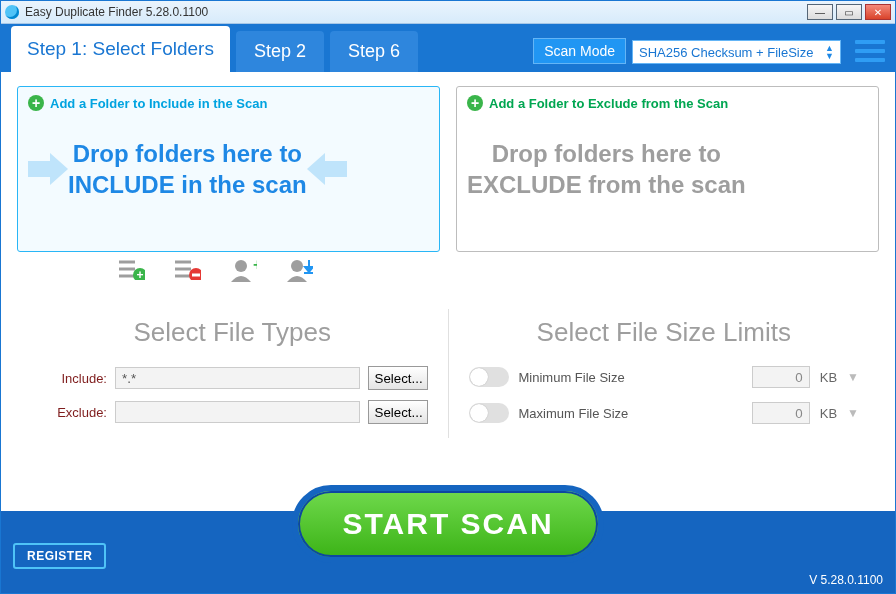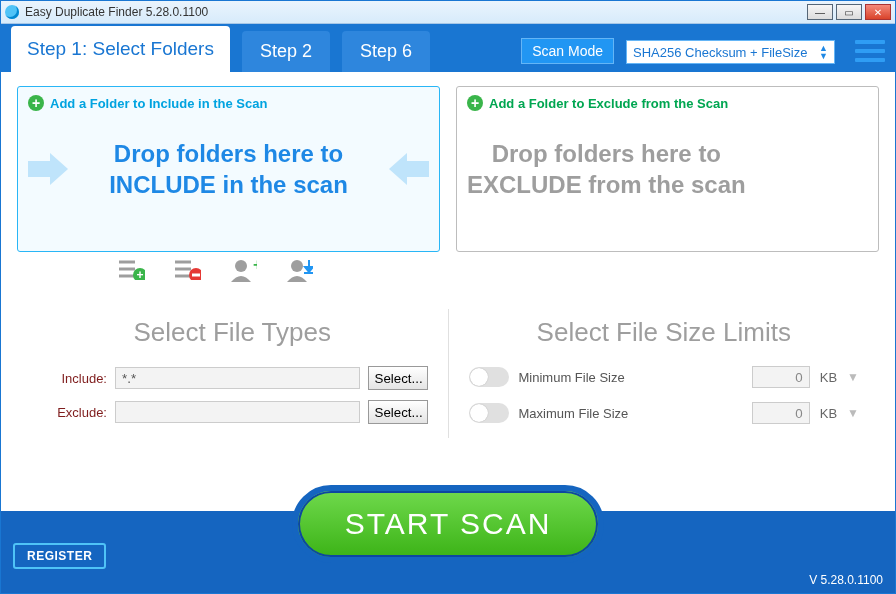--- a/index.html
+++ b/index.html
@@ -5,39 +5,39 @@
 html,body{margin:0;padding:0;font-family:"Segoe UI",Arial,sans-serif;font-size:13px;color:#333;background:#fff}
 .window{width:896px;height:594px;border:1px solid #1976d2;box-sizing:border-box;display:flex;flex-direction:column;position:relative}
 
 .titlebar{height:22px;background:linear-gradient(#eaf4fd,#d7ebfb);border-bottom:1px solid #a7c7e7;display:flex;align-items:center;padding:0 4px;font-size:12px;color:#333}
 .titlebar .logo{width:14px;height:14px;border-radius:50%;background:#4fc3f7;margin-right:6px;display:inline-block;box-shadow:inset -2px -2px 0 #0288d1}
 .titlebar .title{flex:1}
 .winbtns{display:flex;gap:3px}
 .winbtn{width:26px;height:16px;border:1px solid #567;background:linear-gradient(#f6f6f6,#dcdcdc);box-sizing:border-box;display:flex;align-items:center;justify-content:center;font-size:10px}
 .winbtn.close{background:linear-gradient(#f48a7a,#d9432b);border-color:#a33;color:#fff}
 
-.bluebar{height:48px;background:#1976d2;display:flex;align-items:flex-end;padding:0 10px;gap:12px}
+.bluebar{height:48px;background:#1976d2;display:flex;align-items:flex-end;padding:0 10px;gap:6px}
 .tab{background:#2e86dd;color:#ffffff;padding:10px 18px 10px;border-radius:4px 4px 0 0;font-size:18px;cursor:pointer}
 .tab.active{background:#fff;color:#1976d2;font-size:19px;padding:12px 16px}
 .bluebar .spacer{flex:1}
 .scanmode-label{background:#2196f3;color:#fff;font-size:14px;padding:4px 10px;border:1px solid #64b5f6;margin-bottom:8px}
 .scanmode-select{background:#fff;color:#1976d2;font-size:13px;padding:3px 6px;border:1px solid #64b5f6;width:195px;margin-bottom:8px;display:flex;align-items:center}
 .scanmode-select .arrows{margin-left:auto;color:#1e88e5;font-size:9px;line-height:8px}
 .hamburger{width:30px;height:30px;margin-left:8px;margin-bottom:6px;display:flex;flex-direction:column;justify-content:center;gap:5px;cursor:pointer}
 .hamburger span{height:4px;background:#2f9df4;border-radius:1px}
 
 .main{flex:1;padding:14px 16px 0;display:flex;flex-direction:column}
 .dropzones{display:flex;gap:16px}
 .dropbox{flex:1;border:1px solid #29b6f6;border-radius:3px;padding:8px 10px;height:166px;box-sizing:border-box;position:relative}
 .dropbox.include{background:#f3fbff}
 .dropbox.exclude{background:#fff;border-color:#bdbdbd}
 .dropbox .addrow{display:flex;align-items:center;gap:6px;color:#00a3e0;font-weight:bold;font-size:13px;margin-bottom:8px;cursor:pointer}
 .dropbox.exclude .addrow{color:#00a651}
 .addrow .plus{width:16px;height:16px;border-radius:50%;background:#3ab54a;color:#fff;display:flex;align-items:center;justify-content:center;font-weight:bold;font-size:14px;line-height:1}
-.droptext{display:flex;align-items:center;justify-content:space-between;height:100px;}
+.droptext{display:flex;align-items:center;justify-content:flex-start;height:100px;}
 .droptext .txt{font-size:24px;font-weight:bold;text-align:center;line-height:1.3}
 .dropbox.include .txt{color:#1e88e5}
 .dropbox.exclude .txt{color:#9e9e9e}
 .arrow{width:40px;height:32px}
 .arrow svg{width:100%;height:100%}
 
 .iconrow{display:flex;gap:28px;padding:6px 0 10px 100px}
 .iconrow .ico{color:#9e9e9e;cursor:pointer}
 
 .greyrow{display:flex;margin-top:14px}
@@ -53,21 +53,21 @@
 .toggle{width:40px;height:20px;border-radius:10px;background:#e0e0e0;position:relative;cursor:pointer}
 .toggle::after{content:"";position:absolute;width:18px;height:18px;border-radius:50%;background:#fff;top:1px;left:1px;box-shadow:0 0 1px rgba(0,0,0,.3)}
 .szrow .lbl{flex:1;color:#555}
 .szval{width:58px;height:22px;border:1px solid #ccc;background:#f3f3f3;text-align:right;padding:0 6px;box-sizing:border-box;font-family:inherit;color:#888}
 .unit{color:#666}
 .tri{color:#bbb;font-size:12px}
 
 .footer{background:#1565c0;height:82px;position:relative;display:flex;align-items:flex-end;padding:0 12px 6px;box-sizing:border-box}
 .register{border:2px solid #4fc3f7;color:#fff;background:transparent;padding:4px 12px;font-weight:bold;letter-spacing:.5px;border-radius:3px;font-size:12px;cursor:pointer;margin-bottom:18px}
 .version{margin-left:auto;color:#fff;font-size:12px}
-.startscan{position:absolute;left:50%;transform:translateX(-50%);top:-26px;width:300px;height:66px;border-radius:40px;background:linear-gradient(#6fd94c,#3cb317);border:6px solid #1565c0;color:#fff;font-size:30px;font-weight:normal;letter-spacing:2px;display:flex;align-items:center;justify-content:center;cursor:pointer;box-shadow:0 0 0 2px #0d47a1 inset}
+.startscan{position:absolute;left:50%;transform:translateX(-50%);top:-26px;width:300px;height:66px;border-radius:40px;background:linear-gradient(#6fd94c,#3cb317);border:6px solid #1565c0;color:#fff;font-size:30px;font-weight:bold;letter-spacing:2px;display:flex;align-items:center;justify-content:center;cursor:pointer;box-shadow:0 0 0 2px #0d47a1 inset}
 </style>
 </head>
 <body>
 <div class="window">
 
   <div class="titlebar">
     <span class="logo"></span>
     <span class="title">Easy Duplicate Finder 5.28.0.1100</span>
     <div class="winbtns">
       <div class="winbtn">—</div>

